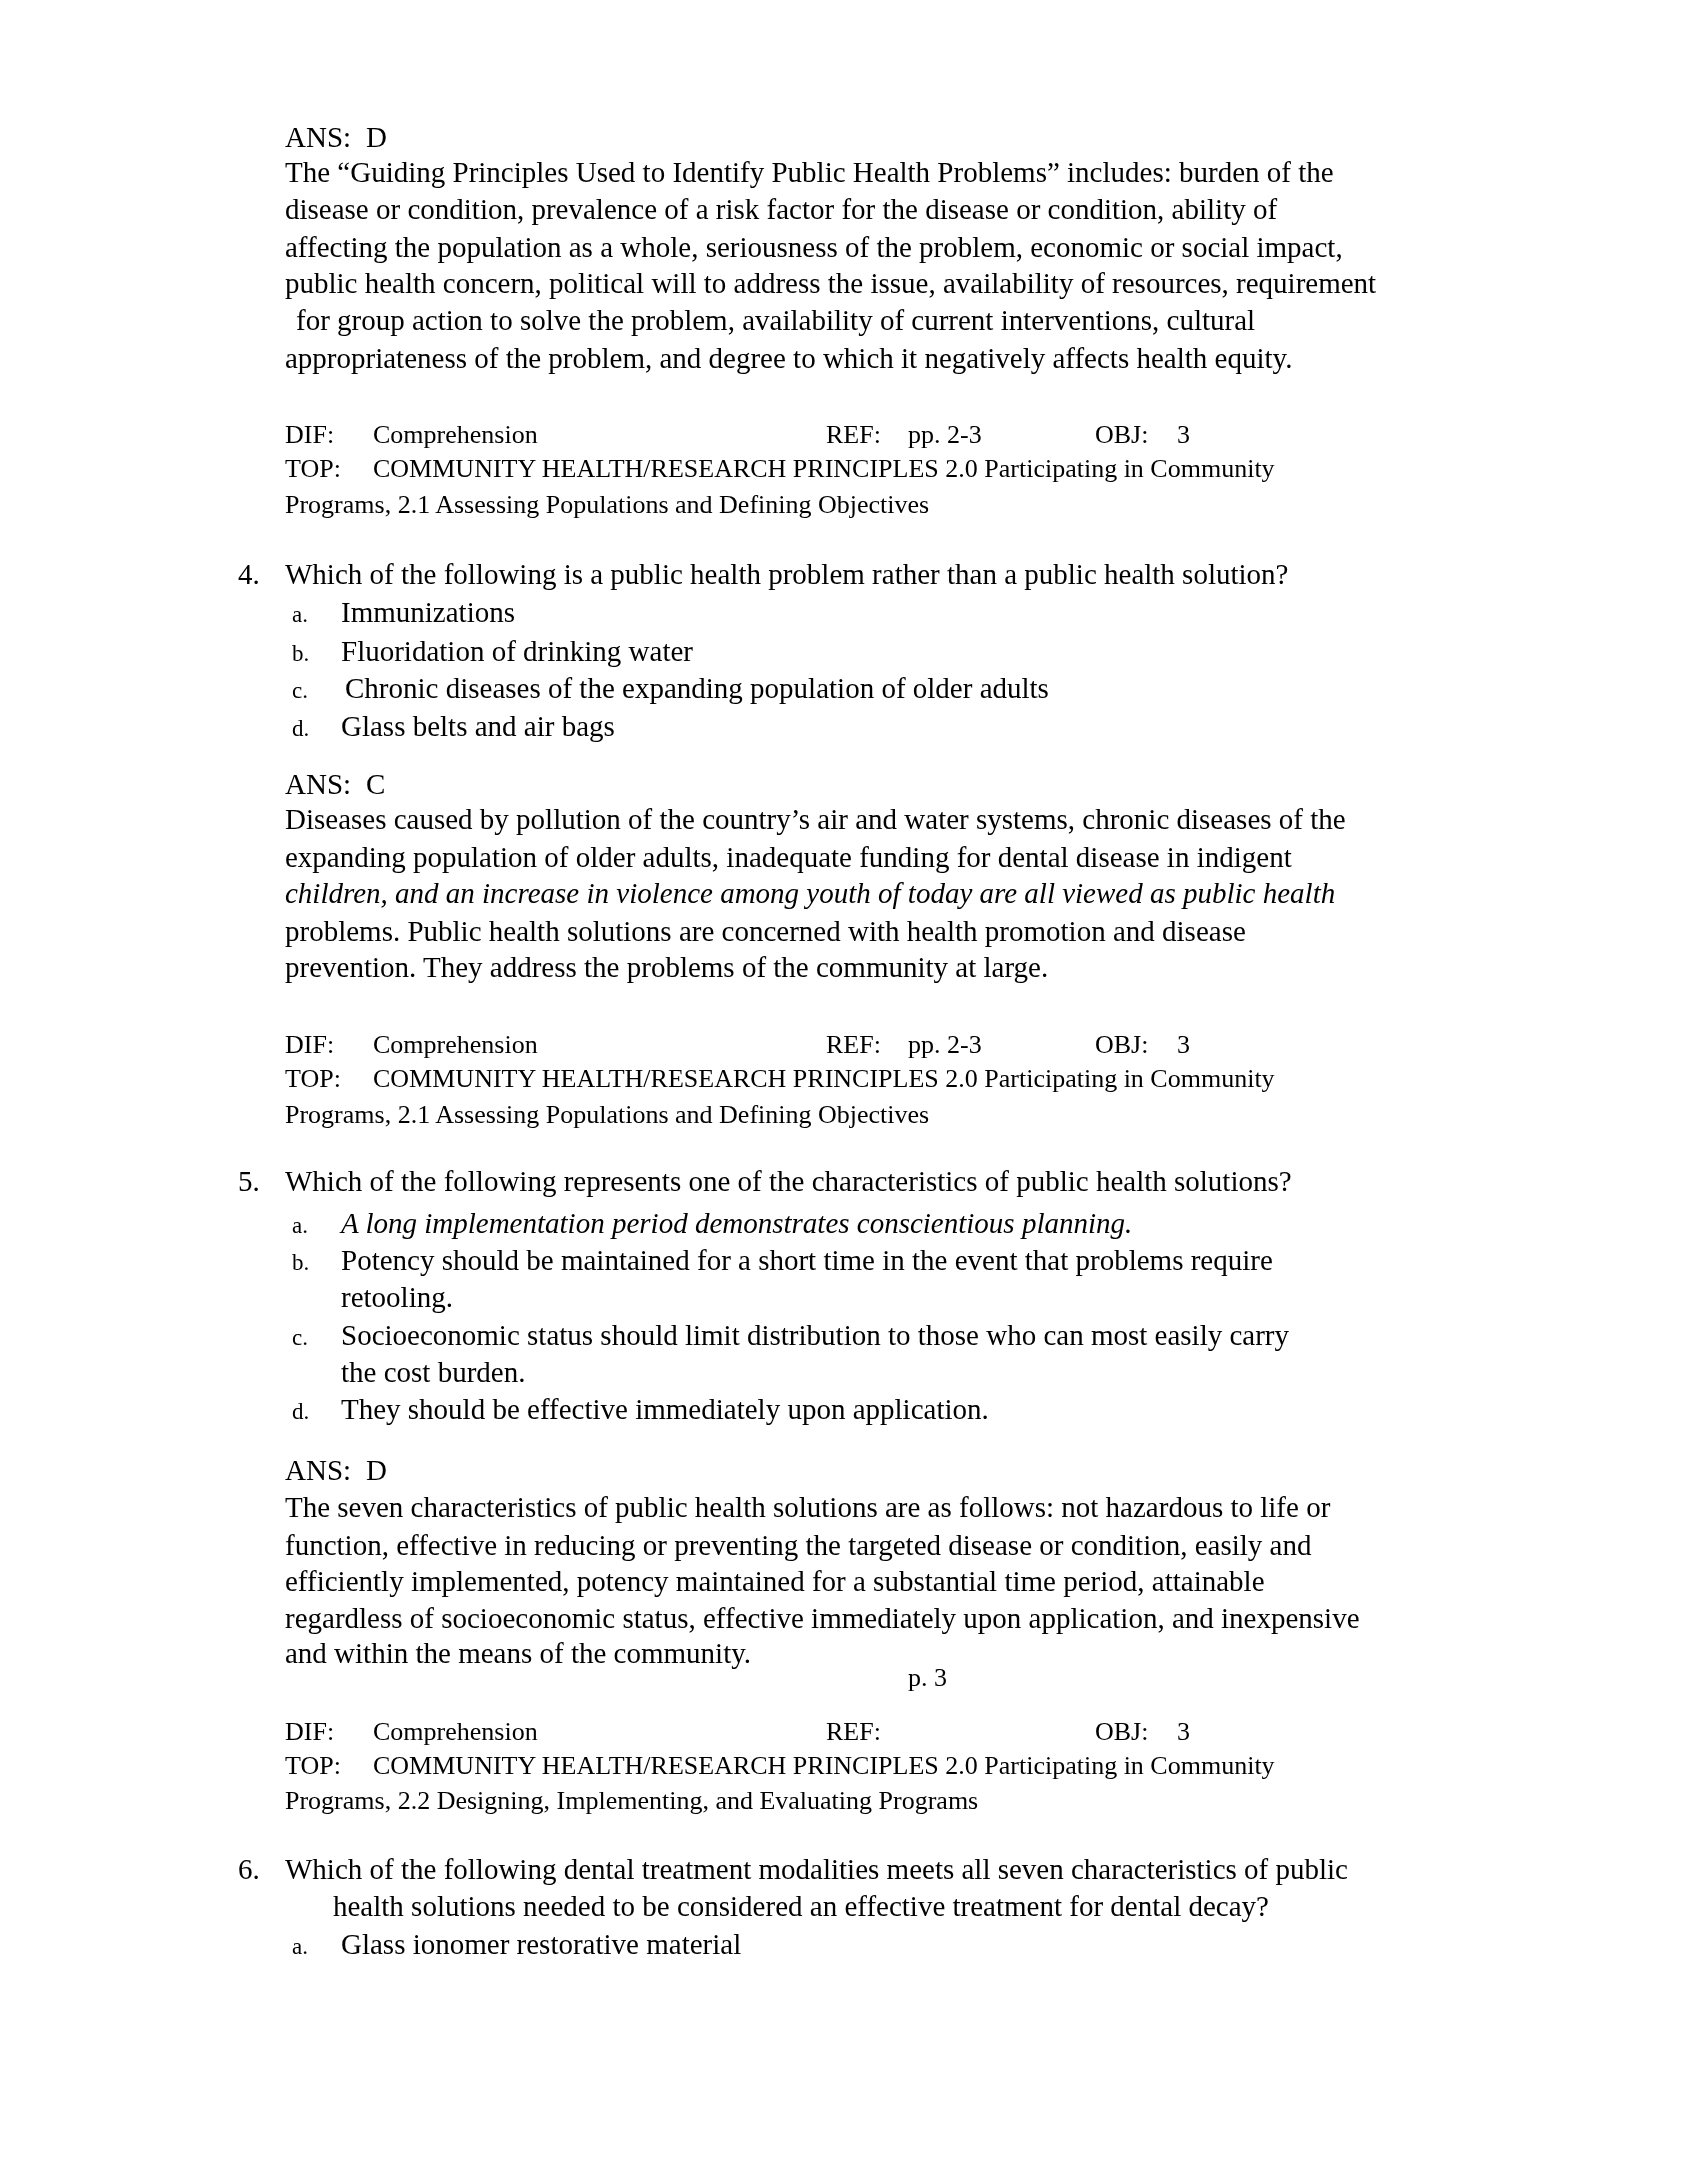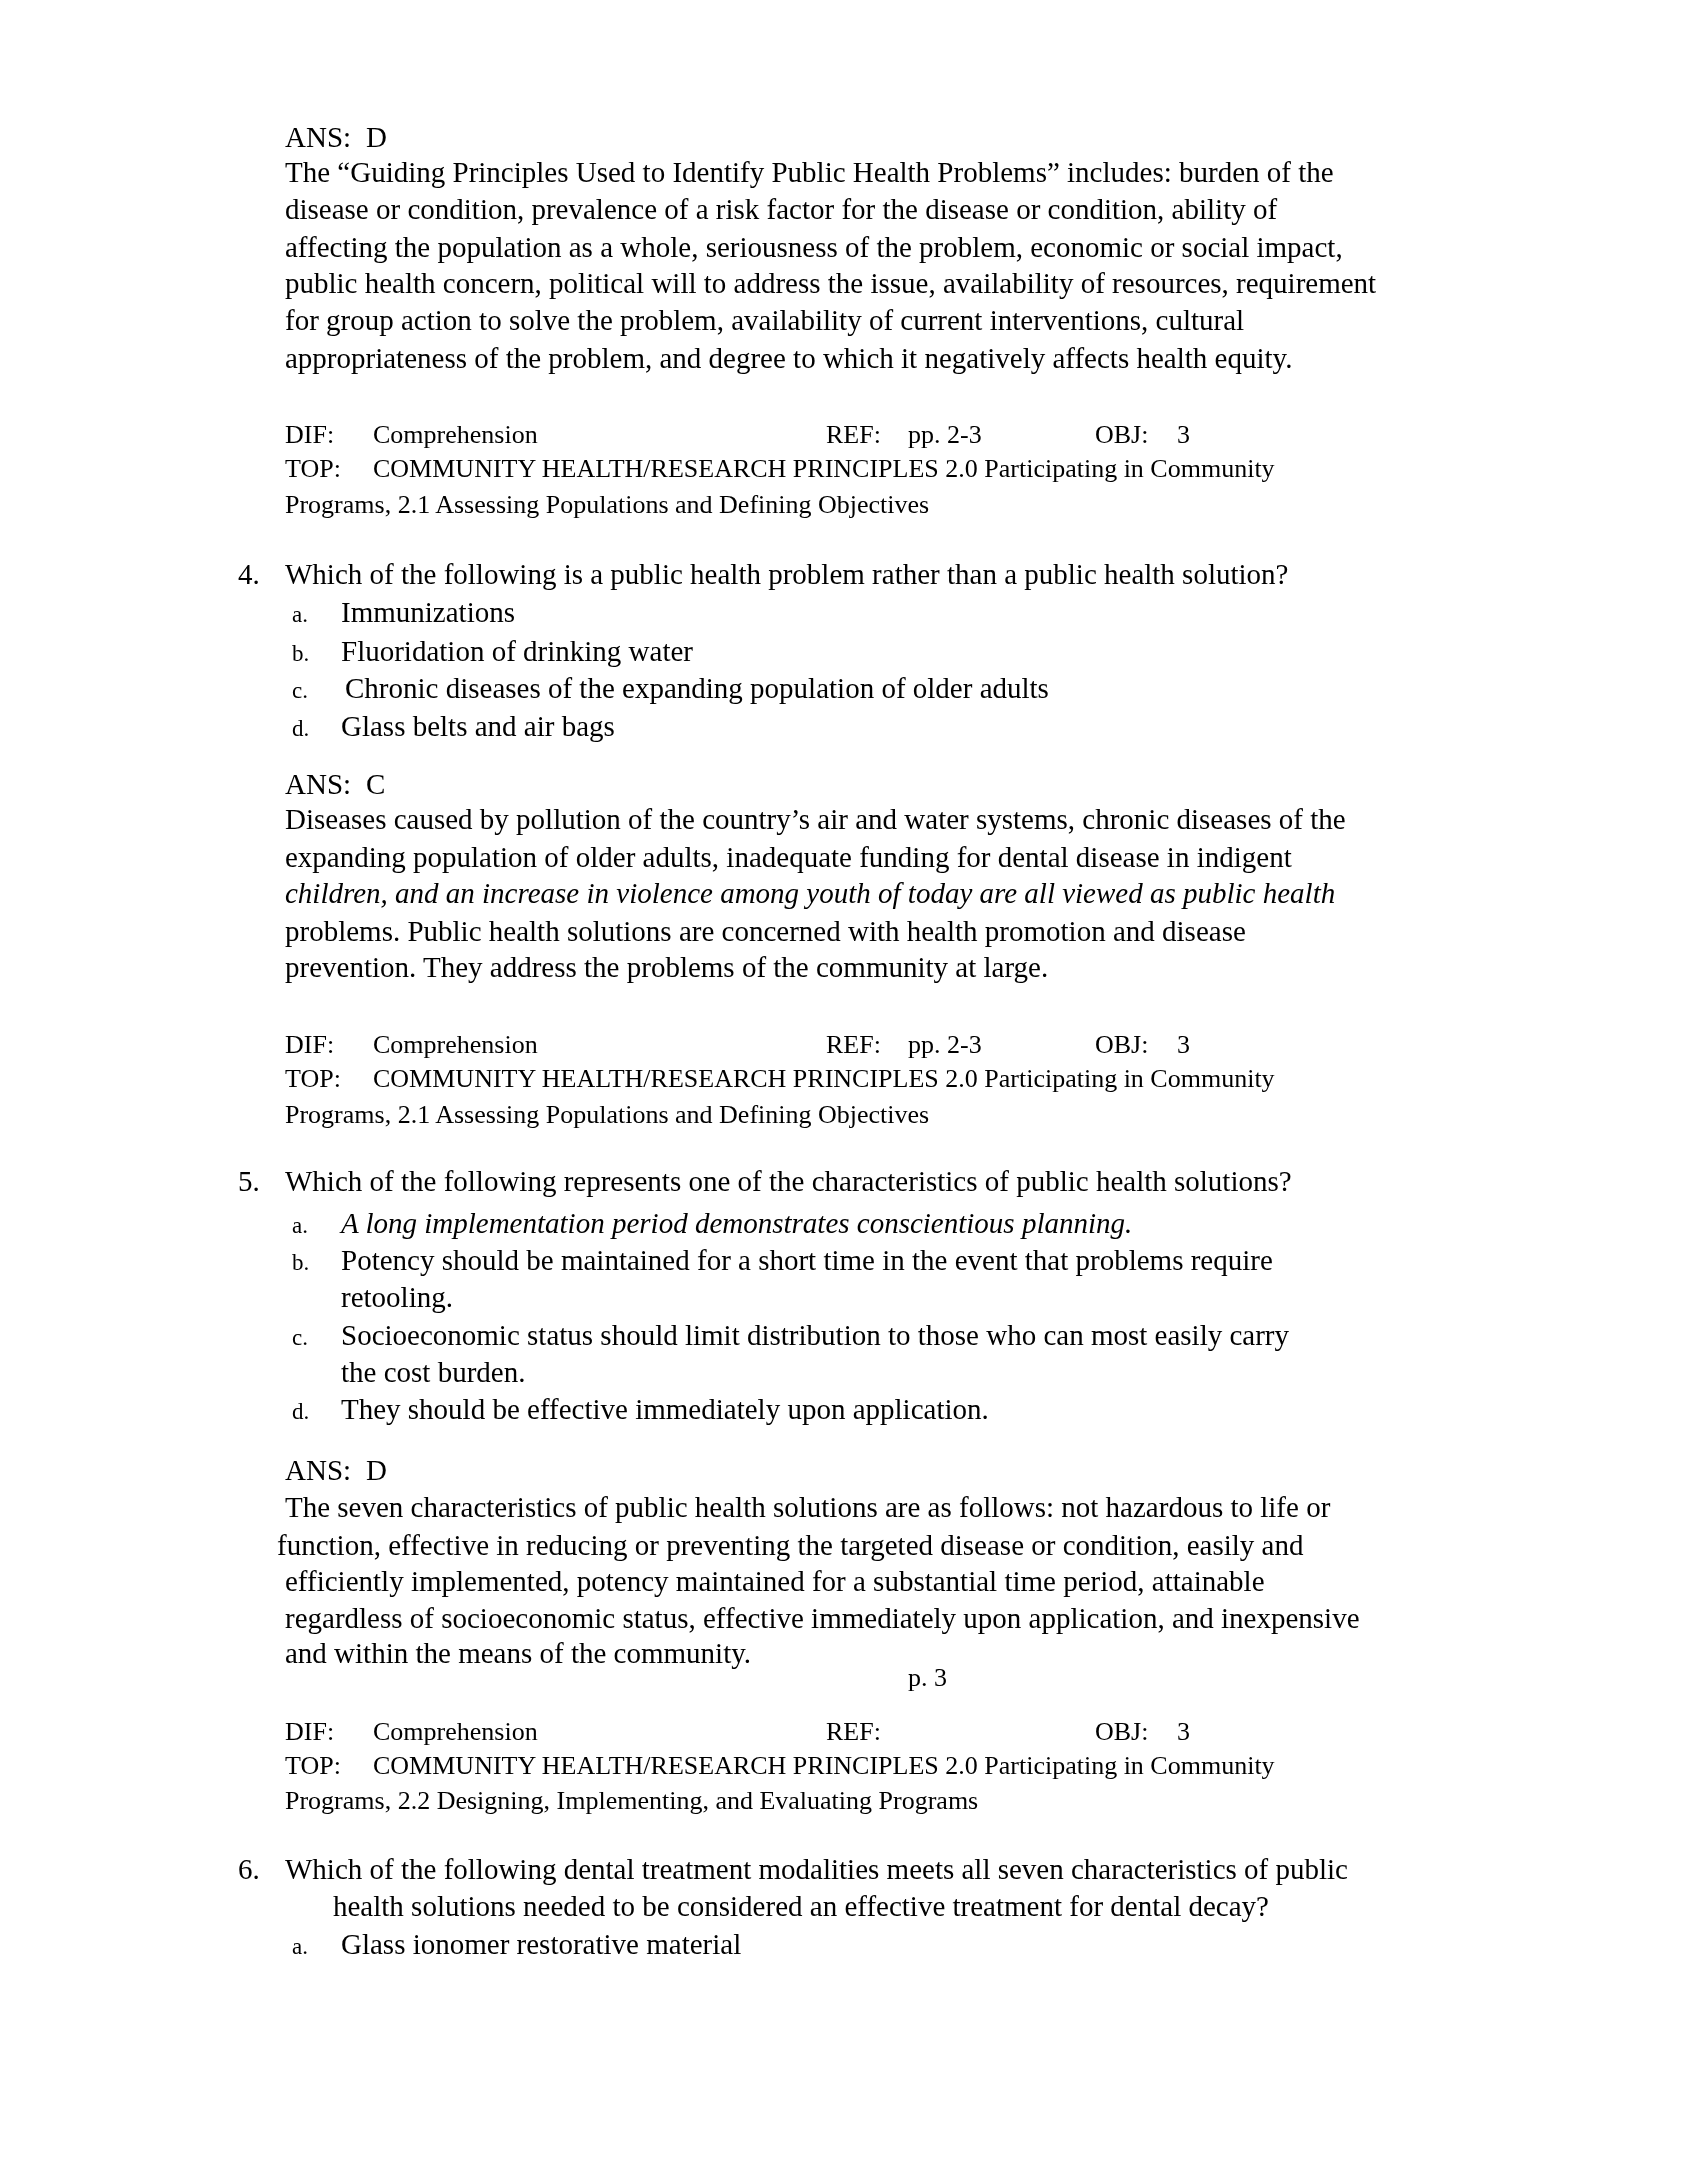--- a/index.html
+++ b/index.html
@@ -13,21 +13,21 @@
 <body>
 
 <div>
   <span class="ln main" style="left:285px; top:123px;">ANS:</span>
   <span class="ln main" style="left:366px; top:123px;">D</span>
   <div>
     <span class="ln main" style="left:285px; top:158px;">The “Guiding Principles Used to Identify Public Health Problems” includes: burden of the</span>
     <span class="ln main" style="left:285px; top:195px;">disease or condition, prevalence of a risk factor for the disease or condition, ability of</span>
     <span class="ln main" style="left:285px; top:233px;">affecting the population as a whole, seriousness of the problem, economic or social impact,</span>
     <span class="ln main" style="left:285px; top:269px;">public health concern, political will to address the issue, availability of resources, requirement</span>
-    <span class="ln main" style="left:285px; top:306px;">for group action to solve the problem, availability of current interventions, cultural</span>
+    <span class="ln main" style="left:296px; top:306px;">for group action to solve the problem, availability of current interventions, cultural</span>
     <span class="ln main" style="left:285px; top:344px;">appropriateness of the problem, and degree to which it negatively affects health equity.</span>
   </div>
   <div>
     <span class="ln meta" style="left:285px; top:422px;">DIF:</span>
     <span class="ln meta" style="left:373px; top:422px;">Comprehension</span>
     <span class="ln meta" style="left:826px; top:422px;">REF:</span>
     <span class="ln meta" style="left:908px; top:422px;">pp. 2-3</span>
     <span class="ln meta" style="left:1095px; top:422px;">OBJ:</span>
     <span class="ln meta" style="left:1177px; top:422px;">3</span>
     <span class="ln meta" style="left:285px; top:456px;">TOP:</span>
@@ -83,21 +83,21 @@
     <span class="ln optl" style="left:292px; top:1326px;">c.</span>
     <span class="ln main" style="left:341px; top:1321px;">Socioeconomic status should limit distribution to those who can most easily carry</span>
     <span class="ln main" style="left:341px; top:1358px;">the cost burden.</span>
     <span class="ln optl" style="left:292px; top:1400px;">d.</span>
     <span class="ln main" style="left:341px; top:1395px;text-align:right;">They should be effective immediately upon application.</span>
   </div>
   <span class="ln main" style="left:285px; top:1456px;">ANS:</span>
   <span class="ln main" style="left:366px; top:1456px;">D</span>
   <div>
     <span class="ln main" style="left:285px; top:1493px;">The seven characteristics of public health solutions are as follows: not hazardous to life or</span>
-    <span class="ln main" style="left:277px; top:1531px;">function, effective in reducing or preventing the targeted disease or condition, easily and</span>
+    <span class="ln main" style="left:285px; top:1531px;">function, effective in reducing or preventing the targeted disease or condition, easily and</span>
     <span class="ln main" style="left:285px; top:1567px;">efficiently implemented, potency maintained for a substantial time period, attainable</span>
     <span class="ln main" style="left:285px; top:1604px;">regardless of socioeconomic status, effective immediately upon application, and inexpensive</span>
     <span class="ln main" style="left:285px; top:1639px;">and within the means of the community.</span>
   </div>
   <div>
     <span class="ln meta" style="left:285px; top:1719px;">DIF:</span>
     <span class="ln meta" style="left:373px; top:1719px;">Comprehension</span>
     <span class="ln meta" style="left:826px; top:1719px;">REF:</span>
     <span class="ln meta" style="left:908px; top:1665px;">p. 3</span>
     <span class="ln meta" style="left:1095px; top:1719px;">OBJ:</span>

